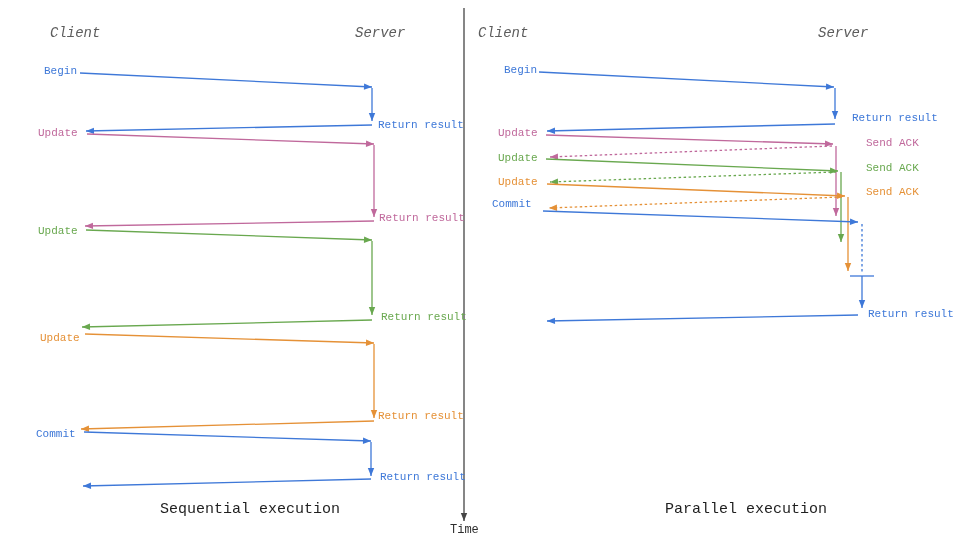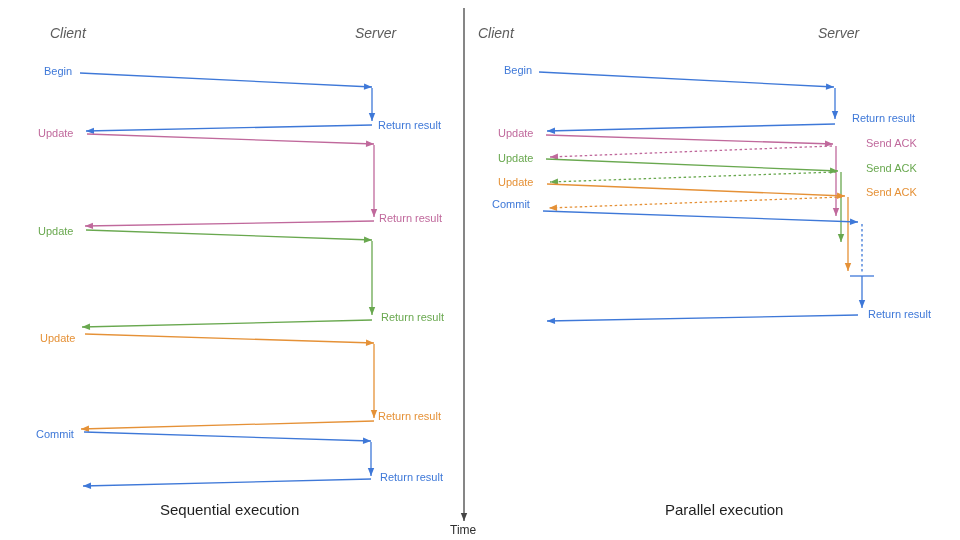--- a/index.html
+++ b/index.html
@@ -1,18 +1,18 @@
 <!DOCTYPE html>
 <html><head>
 <meta charset="utf-8">
 <style>
   html,body{margin:0;padding:0;background:#ffffff;}
   #canvas{
     position:relative;width:960px;height:540px;background:#ffffff;overflow:hidden;
-    font-family:Liberation Sans, sans-serif;
+    font-family:Liberation Mono, monospace;
   }
   #arrow-layer{position:absolute;left:0;top:0;width:960px;height:540px;}
   .lbl{position:absolute;font-size:11px;line-height:13px;white-space:nowrap;}
   .hdr{position:absolute;font-size:14px;font-style:italic;color:#5c5c5c;white-space:nowrap;}
   .h-lc{left:50px;top:25px;}
   .h-ls{left:355px;top:25px;}
   .h-rc{left:478px;top:25px;}
   .h-rs{left:818px;top:25px;}
   .panel-title{position:absolute;font-size:15px;color:#1f1f1f;white-space:nowrap;}
   .t-left{left:160px;top:501px;}

